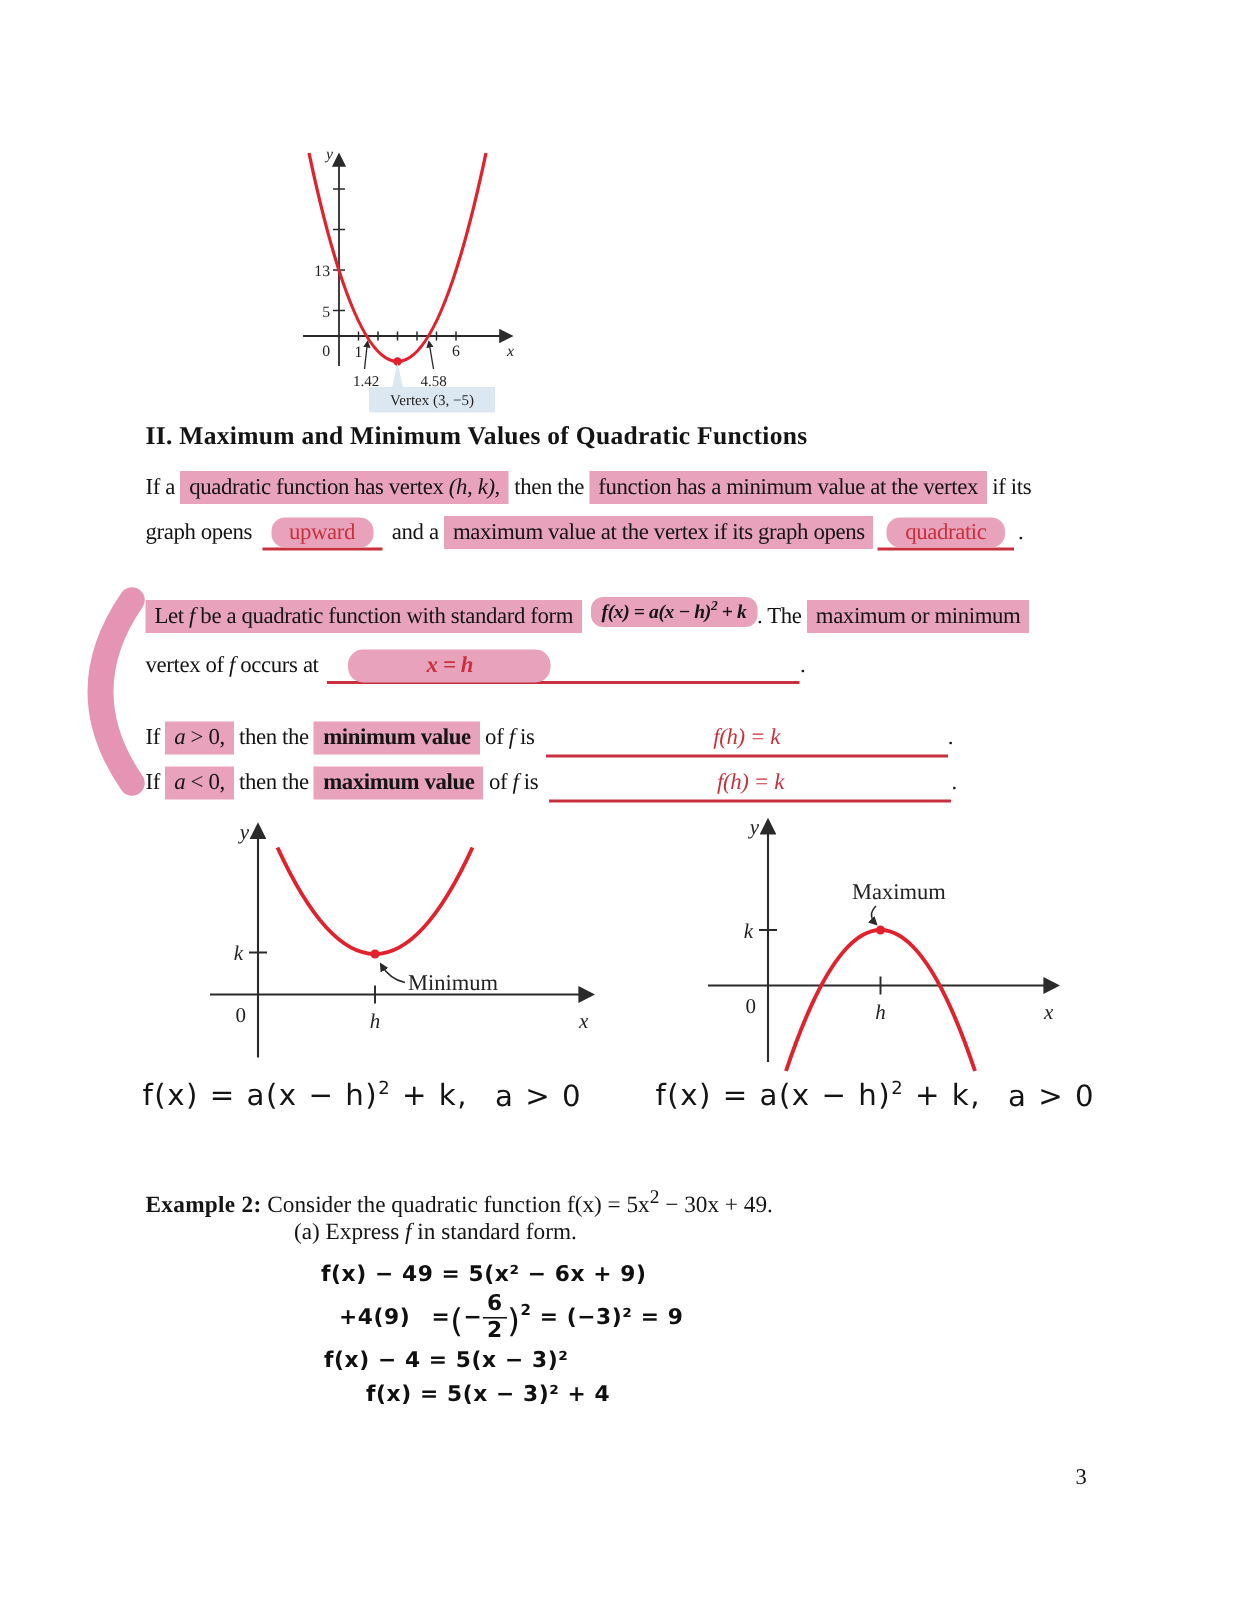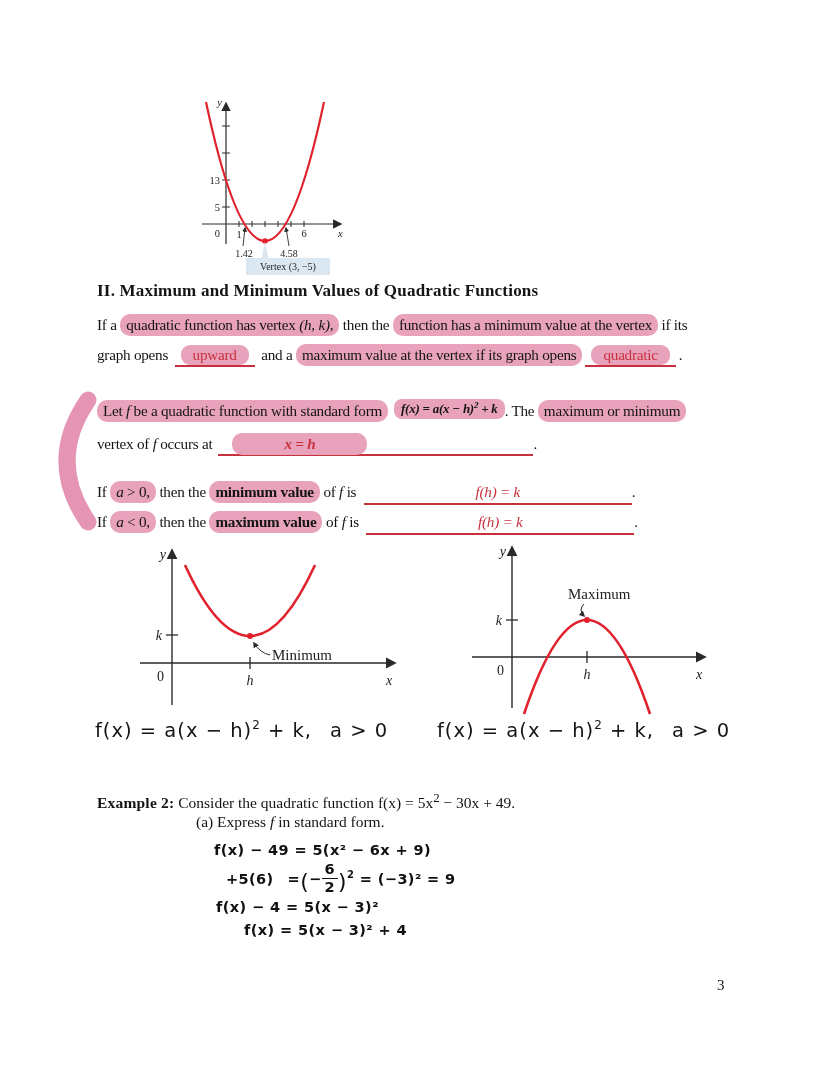--- a/index.html
+++ b/index.html
@@ -20,21 +20,21 @@
   .abs{position:absolute;}
   svg text{font-family:"Liberation Serif","DejaVu Serif",serif;fill:#222;}
   svg .it{font-style:italic;}
 
   .heading{font-size:17px;font-weight:bold;letter-spacing:.2px;margin:0;}
 
   .para{font-size:15.2px;letter-spacing:-0.25px;}
   .line{height:29.5px;white-space:nowrap;}
   .p2line{position:absolute;white-space:nowrap;}
 
-  .hl{background:var(--pink);border-radius:10px;padding:2px 6px 3px;}
+  .hl{background:var(--pink);border-radius:0;padding:2px 6px 3px;}
   .hl.b{font-weight:bold;}
   .it{font-style:italic;}
 
   .blankwrap{display:inline-block;border-bottom:2.2px solid var(--red);
     padding:0 6px 1px;margin:0 3px;}
   .pill-red{background:var(--pink);border-radius:9px;padding:1px 12px 2px;
     color:var(--red);}
 
   .fml{background:var(--pink);border-radius:8px;padding:2px 7px 3px;
     font-size:13px;font-style:italic;position:relative;top:-3px;margin-left:6px;font-weight:bold;}
@@ -203,21 +203,21 @@
   <div class="abs example" style="left:97px;top:790px;">
     <b>Example 2:</b><span> Consider the quadratic function f(x) = 5x</span><sup>2</sup><span> − 30x + 49.</span>
   </div>
   <div class="abs example" style="left:196px;top:813px;text-align:center;">
     <span>(a)  Express </span><span class="it">f</span><span> in standard form.</span>
   </div>
 
   <div class="abs" style="left:212px;top:842px;width:320px;height:110px;">
     <div class="abs hand" style="left:2px;top:0;">f(x) − 49 = 5(x² − 6x + 9)</div>
     <div class="abs hand" style="left:14px;top:20px;">
-      <span>+5(6)</span><span class="hsp"></span><span>=</span><span class="bp">(</span><span>−</span><span class="frac"><span class="fnum">6</span><span class="fden">2</span></span><span class="bp">)</span><sup>2</sup><span> = (−3)² = 9</span>
+      <span>+4(9)</span><span class="hsp"></span><span>=</span><span class="bp">(</span><span>−</span><span class="frac"><span class="fnum">6</span><span class="fden">2</span></span><span class="bp">)</span><sup>2</sup><span> = (−3)² = 9</span>
     </div>
     <div class="abs hand" style="left:4px;top:57px;">f(x) − 4 = 5(x − 3)²</div>
     <div class="abs hand" style="left:32px;top:80px;">f(x) = 5(x − 3)² + 4</div>
   </div>
 
   <div class="abs pageno" style="left:717px;top:977px;">3</div>
 
 </div>
 
 </body></html>

